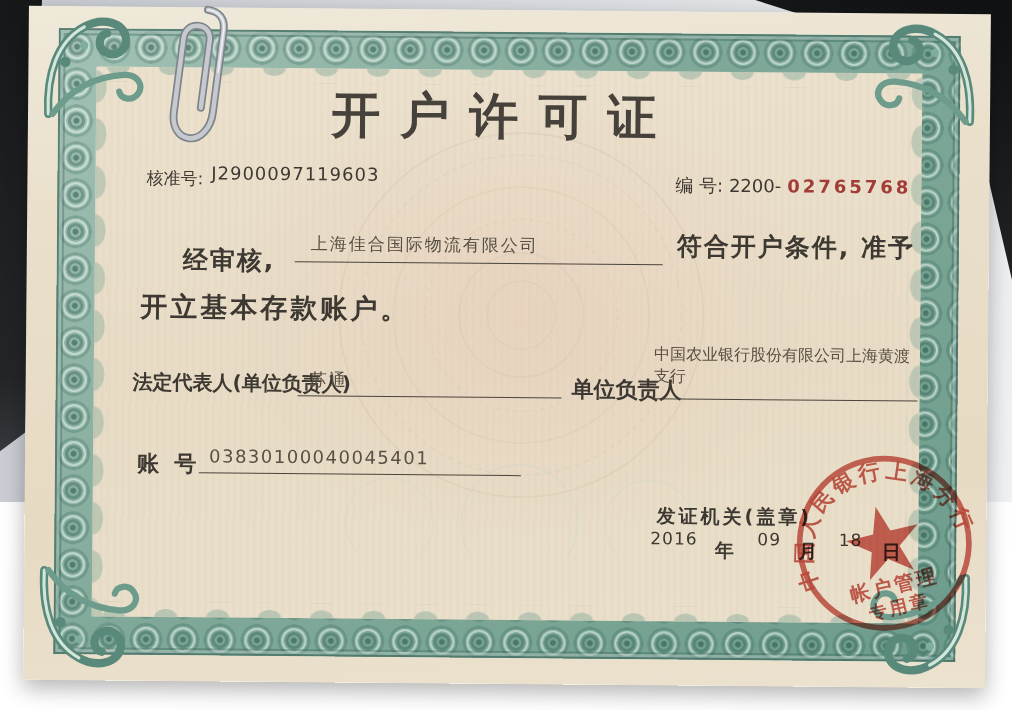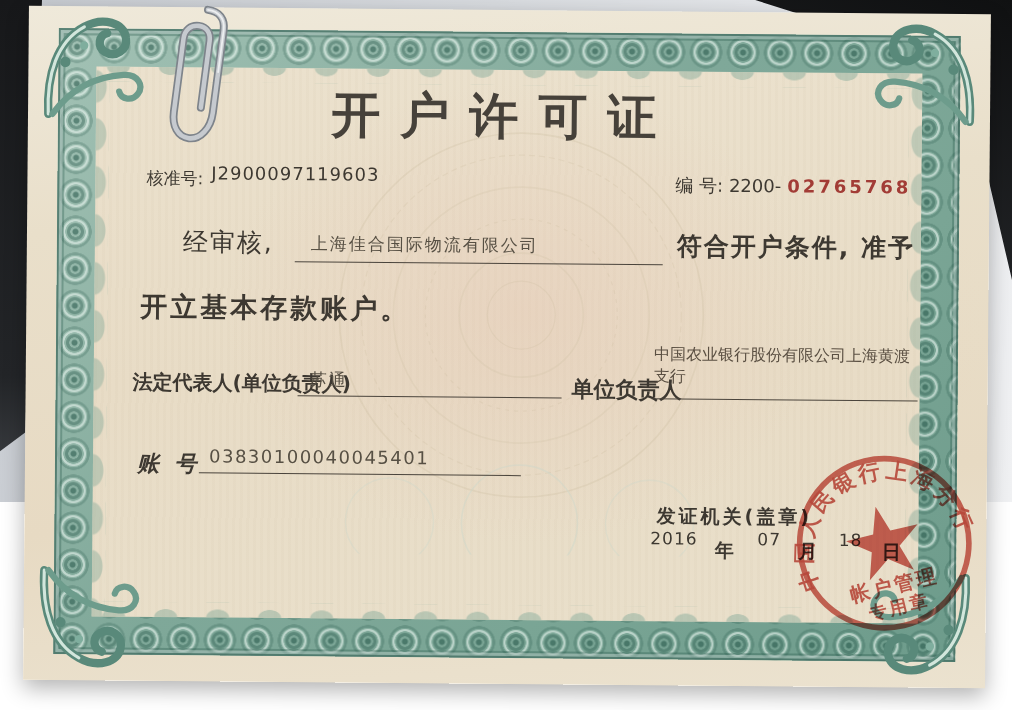--- a/index.html
+++ b/index.html
@@ -69,37 +69,37 @@
   .lbl { font-weight:normal; color:#3d3831; }
   .pre { white-space:pre; }
 
   .approval { position:absolute; left:119px; top:160px; font-size:17px; }
   .approval .val { font-size:18px; letter-spacing:1px; position:relative; top:-5px; margin-left:8px; font-weight:normal; }
 
   .serial { position:absolute; left:648px; top:162px; font-size:18px; color:#3d3831; }
   .serial .red { color:#a23c36; letter-spacing:3px; font-weight:bold; margin-left:6px; }
 
   .row1 { position:absolute; left:0; top:214px; width:100%; }
-  .lead  { position:absolute; left:156px; top:4px;  font-size:25px; font-weight:normal; letter-spacing:2px; }
+  .lead  { position:absolute; left:156px; top:22px;  font-size:25px; font-weight:bold; letter-spacing:2px; }
   .fld1  { position:absolute; left:268px; top:0;  width:368px; height:40px; border-bottom:1.6px solid #4a443c; }
   .fld1 .v { position:absolute; left:16px; bottom:6px; font-size:17px; letter-spacing:2px; color:#575044; }
   .tail  { position:absolute; left:650px; top:4px; font-size:25px; font-weight:bold; letter-spacing:2px; }
 
   .row2 { position:absolute; left:114px; top:282px; font-size:27px; font-weight:bold; letter-spacing:3px; }
 
   .row3 { position:absolute; left:0; top:352px; width:100%; }
   .rep-lbl { position:absolute; left:107px; top:10px; font-size:20px; font-weight:bold; }
   .fld-rep { position:absolute; left:272px; top:0; width:264px; height:36px; border-bottom:1.6px solid #4a443c; }
   .fld-rep .v { position:absolute; left:12px; bottom:4px; font-size:17px; color:#575044; letter-spacing:2px; }
   .bank-lbl { position:absolute; left:546px; top:12px; font-size:22px; font-weight:bold; }
   .fld-bank { position:absolute; left:626px; top:-22px; width:266px; height:58px; border-bottom:1.6px solid #4a443c; }
   .fld-bank .v { position:absolute; left:2px; top:2px; font-size:16px; line-height:22px; color:#5a4f42; }
 
   .row4 { position:absolute; left:0; top:428px; width:100%; }
-  .acc-lbl { position:absolute; left:112px; top:14px; font-size:22px; font-weight:bold;font-style:italic; }
+  .acc-lbl { position:absolute; left:112px; top:14px; font-size:22px; font-weight:bold; }
   .fld-acc { position:absolute; left:174px; top:0; width:322px; height:38px; border-bottom:1.6px solid #4a443c; }
   .fld-acc .v { position:absolute; left:10px; bottom:6px; font-size:18px; letter-spacing:1.5px; color:#575044; }
 
   .issuer { position:absolute; left:632px; top:492px; font-size:19px; font-weight:bold; letter-spacing:3px; }
   .dateline { position:absolute; left:626px; top:514px; font-size:17px; color:#3d3831; }
   .dateline span { display:inline-block; }
   .d-num { letter-spacing:1px;text-align:center; }
   .d-unit { font-size:19px; font-weight:bold; position:relative; top:12px; }
 
   .seal { position:absolute; left:766px; top:436px; width:188px; height:188px;
@@ -214,21 +214,21 @@
       <span class="fld-acc">
         <span class="v">03830100040045401</span>
       </span>
     </div>
 
     <div class="issuer ink">发证机关(盖章)</div>
 
     <div class="dateline">
       <span class="d-num">2016</span>
       <span class="d-unit" style="margin-left:12px">年</span>
-      <span class="d-num" style="margin-left:18px">07</span>
+      <span class="d-num" style="margin-left:18px">09</span>
       <span class="d-unit" style="margin-left:12px">月</span>
       <span class="d-num" style="margin-left:16px">18</span>
       <span class="d-unit" style="margin-left:14px">日</span>
     </div>
 
     <div class="seal">
       <svg width="188" height="188" viewBox="0 0 200 200" fill="none">
         <defs>
           <path id="sealArc" d="M 24,136 A 80,80 0 1 1 176,136"></path>
         </defs>

